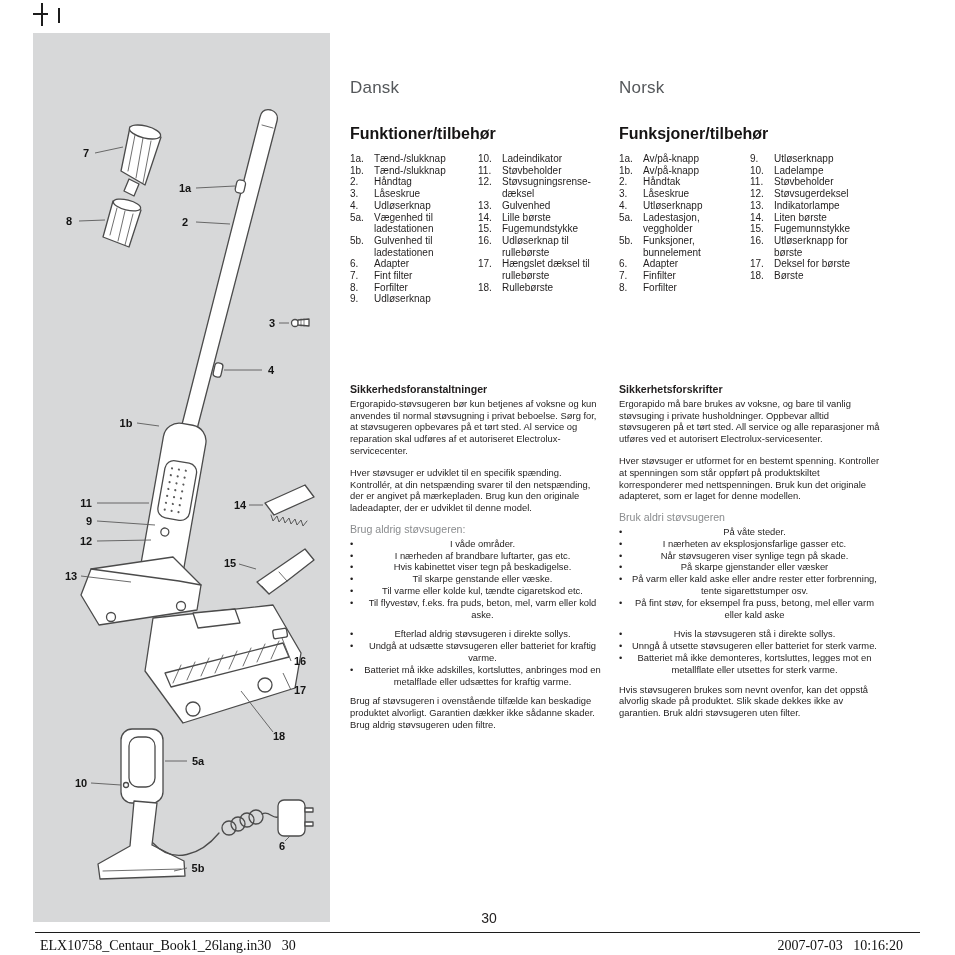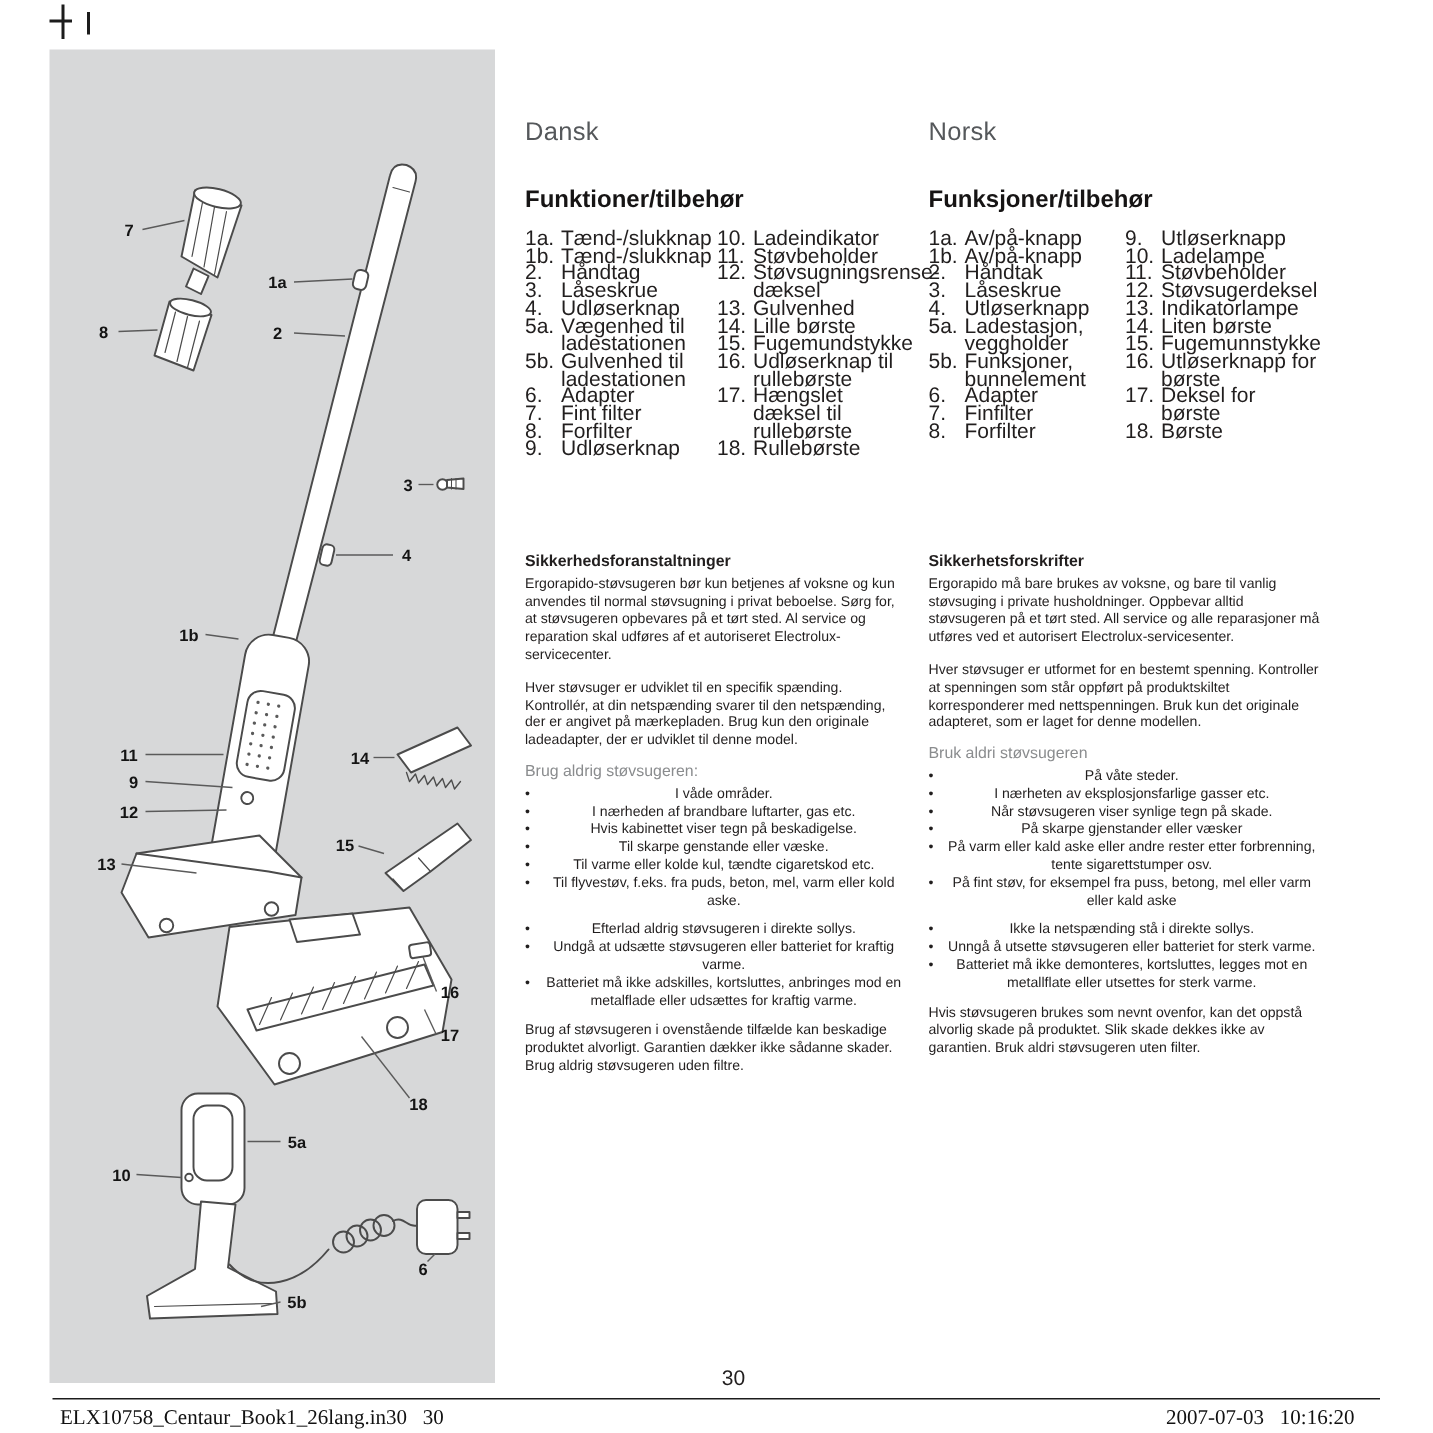--- a/index.html
+++ b/index.html
@@ -12,27 +12,27 @@
   .crop { position:absolute; background:#1c1c1c; }
   .panel { position:absolute; left:33px; top:33px; width:297px; height:889px; background:#d7d8d9; }
   svg.diagram { position:absolute; left:33px; top:33px; width:297px; height:889px; }
   .diagram text { font:bold 11px "Liberation Sans", sans-serif; fill:#141414; stroke:none; }
 
   .col-top { position:absolute; top:78px; }
   #dansk-top { left:350px; width:256px; }
   #norsk-top { left:619px; width:262px; }
   .lang-title { font-size:17px; font-weight:400; color:#55585b; letter-spacing:.2px; }
   .feat-head { font-size:16px; font-weight:bold; margin-top:27px; margin-bottom:10px; color:#161414; }
-  .parts { display:flex; font-size:14px; line-height:11.7px;align-items:flex-end; }
+  .parts { display:flex; font-size:10px; line-height:11.7px; }
   .parts > div { width:50%; }
   .prow { display:flex; }
   .prow .pn { width:24px; flex:none; }
   .prow .pt { flex:1; padding-right:3px; }
 
-  .safety { position:absolute; top:369px; font-size:9.4px; line-height:11.8px; }
+  .safety { position:absolute; top:384px; font-size:9.4px; line-height:11.8px; }
   #dansk-safety { left:350px; width:256px; }
   #norsk-safety { left:619px; width:262px; }
   .safety h3 { font-size:10.6px; font-weight:bold; margin-bottom:2px; }
   .safety p { margin-bottom:10px; }
   .gray-sub { color:#8a8c8e; font-size:10.6px; margin-bottom:2px; }
   .bullets { margin-bottom:8px; }
   .bullet { display:flex; }
   .bullet .b { width:9px; flex:none; }
   .bullet .bt { flex:1;text-align:center; }
 
@@ -475,21 +475,21 @@
     </div>
       <div class="bullet">
       <span class="b">•</span>
       <span class="bt">På fint støv, for eksempel fra puss, betong, mel eller varm eller kald aske</span>
     </div>
     </div>
   <div class="bullets">
 
   <div class="bullet">
       <span class="b">•</span>
-      <span class="bt">Ikke la netspænding stå i direkte sollys.</span>
+      <span class="bt">Hvis la støvsugeren stå i direkte sollys.</span>
     </div>
       <div class="bullet">
       <span class="b">•</span>
       <span class="bt">Unngå å utsette støvsugeren eller batteriet for sterk varme.</span>
     </div>
       <div class="bullet">
       <span class="b">•</span>
       <span class="bt">Batteriet må ikke demonteres, kortsluttes, legges mot en metallflate eller utsettes for sterk varme.</span>
     </div>
     </div>

